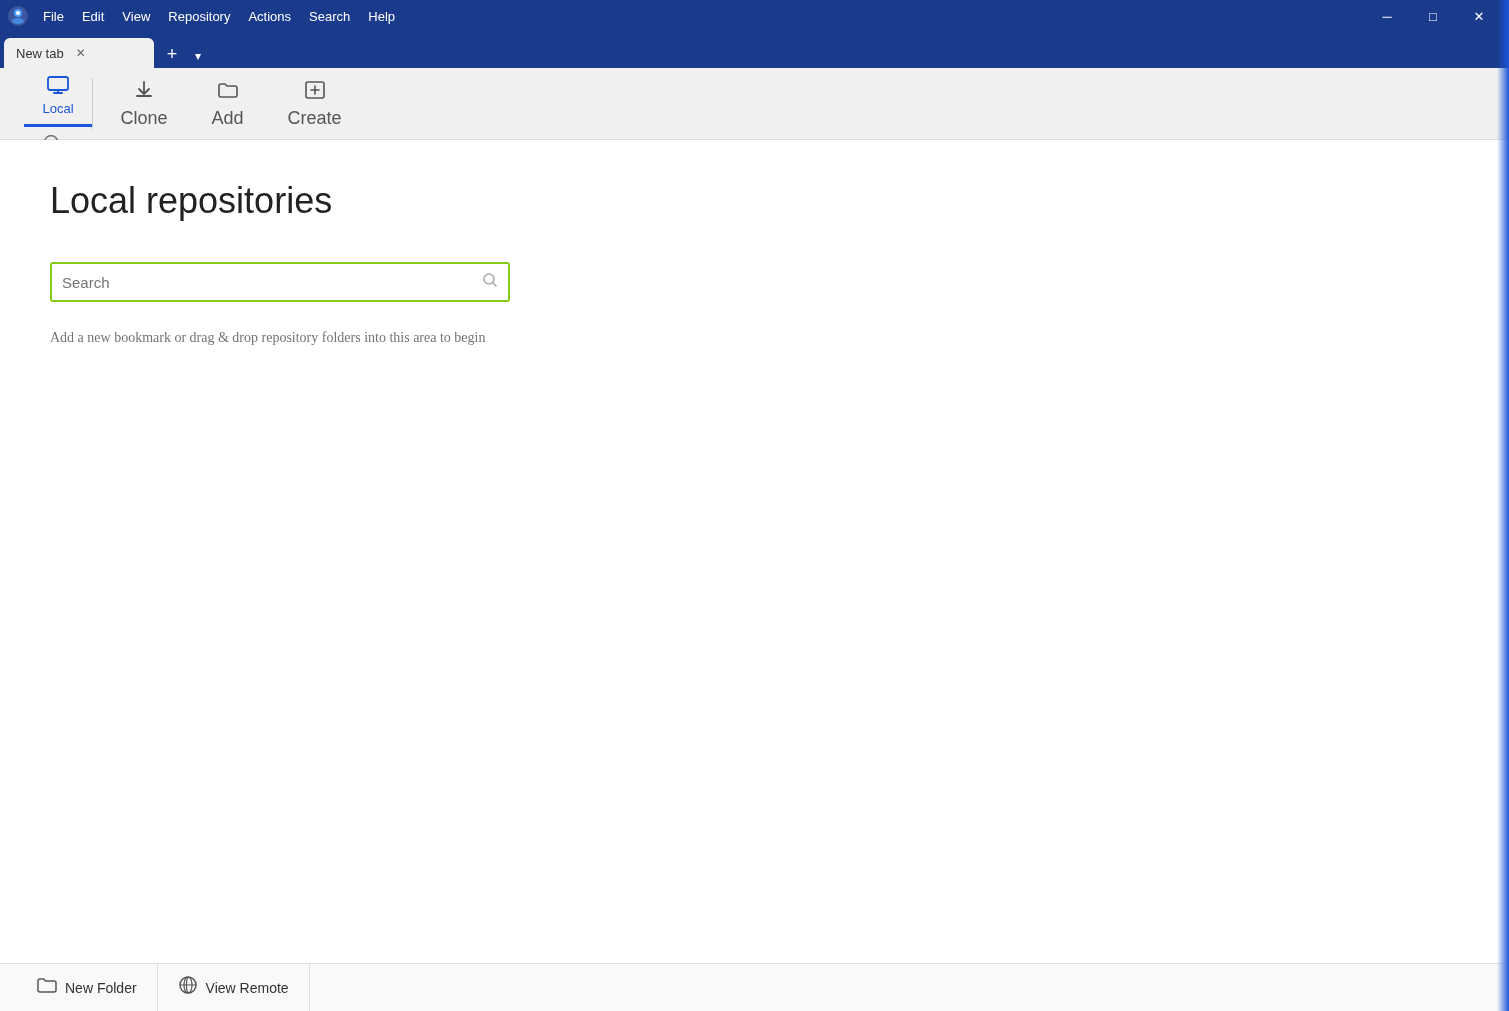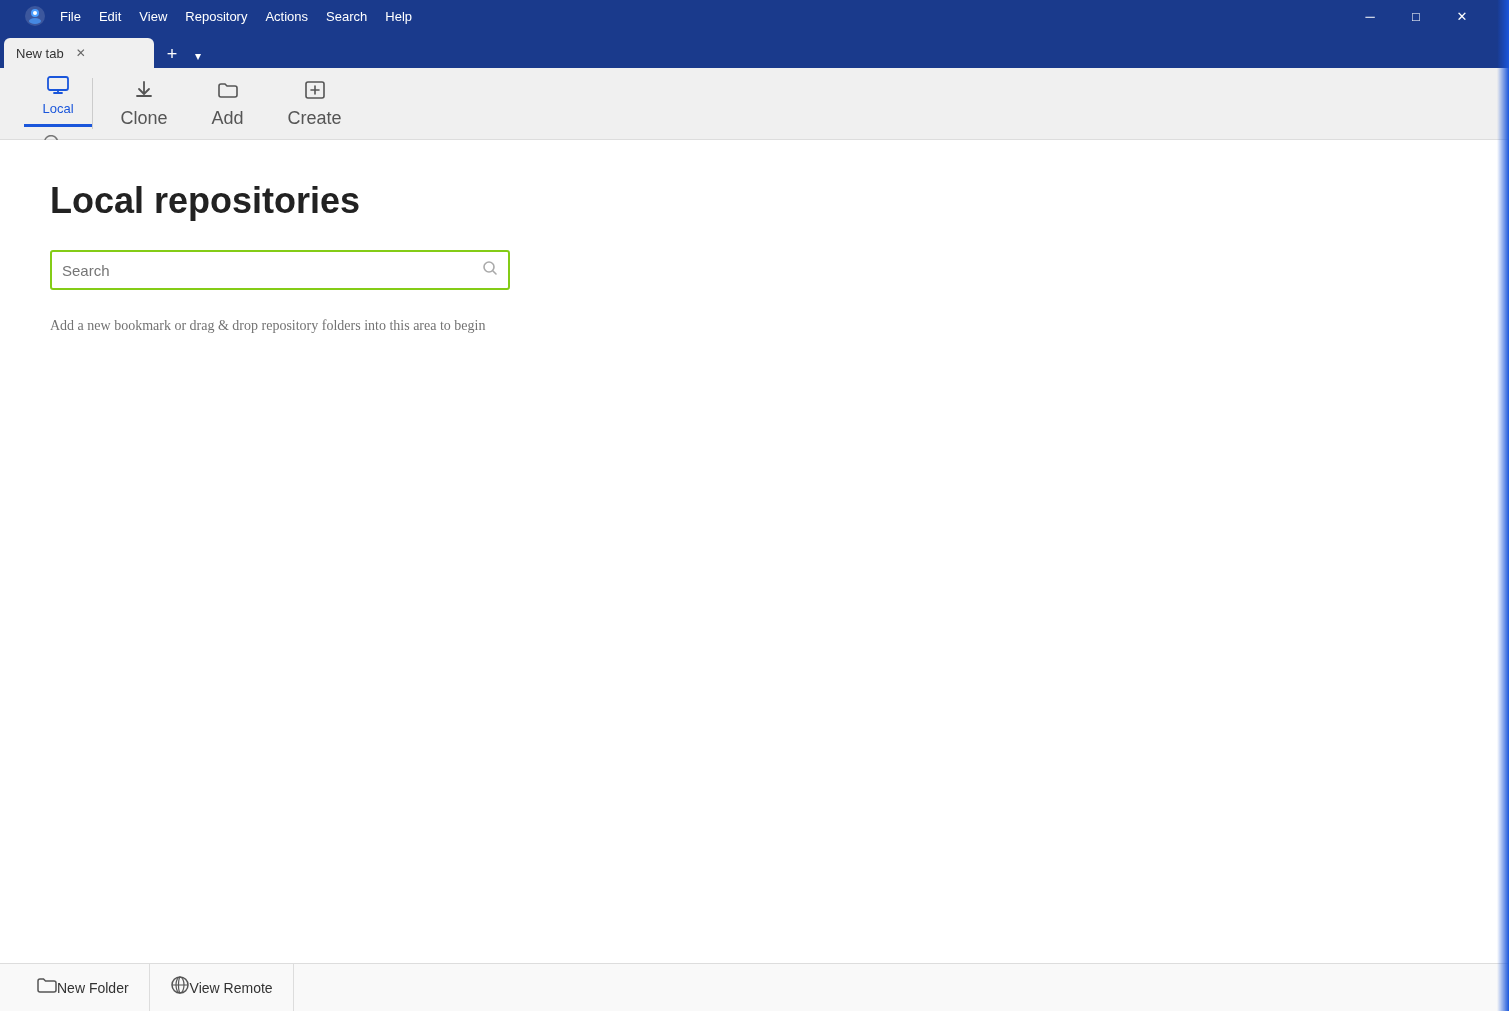--- a/index.html
+++ b/index.html
@@ -12,21 +12,21 @@
       display: flex;
       flex-direction: column;
     }
 
     
     .titlebar {
       background: #1a3a8c;
       display: flex;
       align-items: center;
       height: 32px;
-      padding: 0 24px;
+      padding: 0 7px;
       justify-content: space-between;
     }
     .titlebar-left {
       display: flex;
       align-items: center;
       gap: 6px;
     }
     .app-logo {
       width: 22px;
       height: 22px;
@@ -179,23 +179,23 @@
 
     
     .main-content {
       flex: 1;
       background: #fff;
       padding: 40px 50px;
       overflow-y: auto;
     }
     .page-title {
       font-size: 36px;
-      font-weight: 700;
+      font-weight: 400;
       color: #222;
-      margin-bottom: 28px;
+      margin-bottom: 40px;
     }
     .search-box {
       display: flex;
       align-items: center;
       border: 2px solid #84cc16;
       border-radius: 3px;
       width: 460px;
       height: 40px;
       background: #fff;
       padding: 0 10px;
@@ -226,21 +226,21 @@
       background: #f9f9f9;
       border-top: 1px solid #ddd;
       display: flex;
       align-items: center;
       padding: 0 16px;
       gap: 0;
     }
     .statusbar-btn {
       display: flex;
       align-items: center;
-      gap: 0;
+      gap: 8px;
       padding: 0 20px;
       height: 100%;
       font-size: 14px;
       color: #333;
       cursor: pointer;
       border-right: 1px solid #ddd;
     }
     .statusbar-btn:first-child { border-left: 1px solid transparent; }
     .statusbar-btn .icon { font-size: 18px; color: #555; }
 

